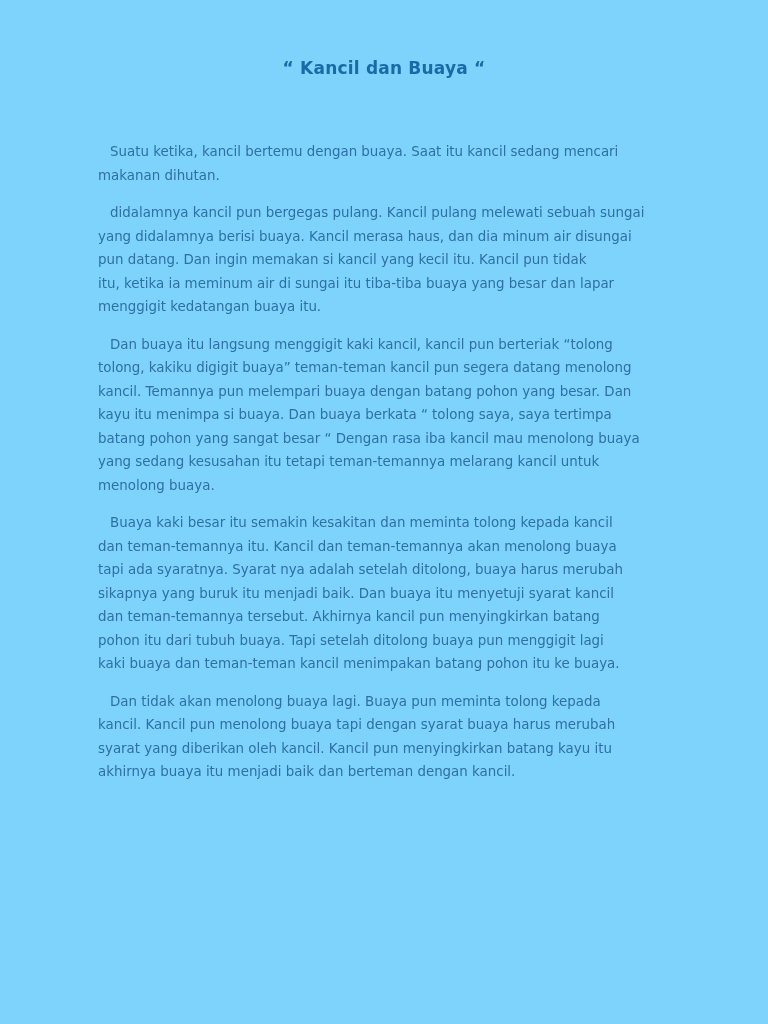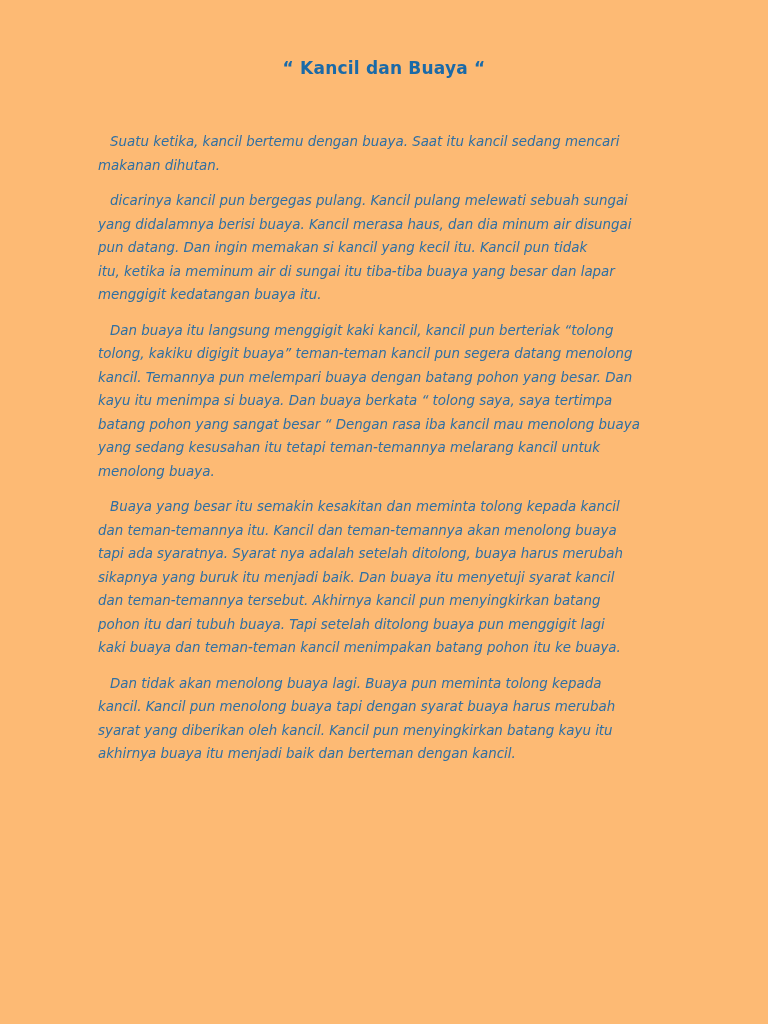--- a/index.html
+++ b/index.html
@@ -11,21 +11,21 @@
       width: 768px;
       height: 1024px;
       position: relative;
       overflow: hidden;
     }
     .page {
       position: absolute;
       left: 0; top: 0;
       width: 768px;
       height: 1024px;
-      background: #fdba74;
+      background: #7dd3fc;
     }
     .title {
       position: absolute;
       left: 0;
       top: 58px;
       width: 768px;
       text-align: center;
       font-family: "DejaVu Sans", sans-serif;
       font-weight: bold;
       font-size: 17px;
@@ -36,24 +36,23 @@
       position: absolute;
       left: 98px;
       top: 126px;
       width: 560px;
       font-family: "DejaVu Sans", sans-serif;
       font-size: 13.4px;
       line-height: 23.5px;
       color: #2f6fa3;
     }
     .para {
-      margin: 4px 0 12px 0;
+      margin: 14px 0 12px 0;
       text-indent: 12px;
       white-space: normal;
-      font-style: italic;
     }
     .line {
       display: block;
       white-space: nowrap;
     }
     .para .line:first-child {
       padding-left: 12px;
     }
     .para { text-indent: 0; }
   </style>
@@ -62,37 +61,37 @@
 
 <div class="page">
   <div class="title">“ Kancil dan Buaya “</div>
 
   <div class="body-text">
     <p class="para">
       <span class="line">Suatu ketika, kancil bertemu dengan buaya. Saat itu kancil sedang mencari</span>
       <span class="line">makanan dihutan.</span>
     </p>
     <p class="para">
-      <span class="line">dicarinya kancil pun bergegas pulang. Kancil pulang melewati sebuah sungai</span>
+      <span class="line">didalamnya kancil pun bergegas pulang. Kancil pulang melewati sebuah sungai</span>
       <span class="line">yang didalamnya berisi buaya. Kancil merasa haus, dan dia minum air disungai</span>
       <span class="line">pun datang. Dan ingin memakan si kancil yang kecil itu. Kancil pun tidak</span>
       <span class="line">itu, ketika ia meminum air di sungai itu tiba-tiba buaya yang besar dan lapar</span>
       <span class="line">menggigit kedatangan buaya itu.</span>
     </p>
     <p class="para">
       <span class="line">Dan buaya itu langsung menggigit kaki kancil, kancil pun berteriak “tolong</span>
       <span class="line">tolong, kakiku digigit buaya” teman-teman kancil pun segera datang menolong</span>
       <span class="line">kancil. Temannya pun melempari buaya dengan batang pohon yang besar. Dan</span>
       <span class="line">kayu itu menimpa si buaya. Dan buaya berkata “ tolong saya, saya tertimpa</span>
       <span class="line">batang pohon yang sangat besar “ Dengan rasa iba kancil mau menolong buaya</span>
       <span class="line">yang sedang kesusahan itu tetapi teman-temannya melarang kancil untuk</span>
       <span class="line">menolong buaya.</span>
     </p>
     <p class="para">
-      <span class="line">Buaya yang besar itu semakin kesakitan dan meminta tolong kepada kancil</span>
+      <span class="line">Buaya kaki besar itu semakin kesakitan dan meminta tolong kepada kancil</span>
       <span class="line">dan teman-temannya itu. Kancil dan teman-temannya akan menolong buaya</span>
       <span class="line">tapi ada syaratnya. Syarat nya adalah setelah ditolong, buaya harus merubah</span>
       <span class="line">sikapnya yang buruk itu menjadi baik. Dan buaya itu menyetuji syarat kancil</span>
       <span class="line">dan teman-temannya tersebut. Akhirnya kancil pun menyingkirkan batang</span>
       <span class="line">pohon itu dari tubuh buaya. Tapi setelah ditolong buaya pun menggigit lagi</span>
       <span class="line">kaki buaya dan teman-teman kancil menimpakan batang pohon itu ke buaya.</span>
     </p>
     <p class="para">
       <span class="line">Dan tidak akan menolong buaya lagi. Buaya pun meminta tolong kepada</span>
       <span class="line">kancil. Kancil pun menolong buaya tapi dengan syarat buaya harus merubah</span>

